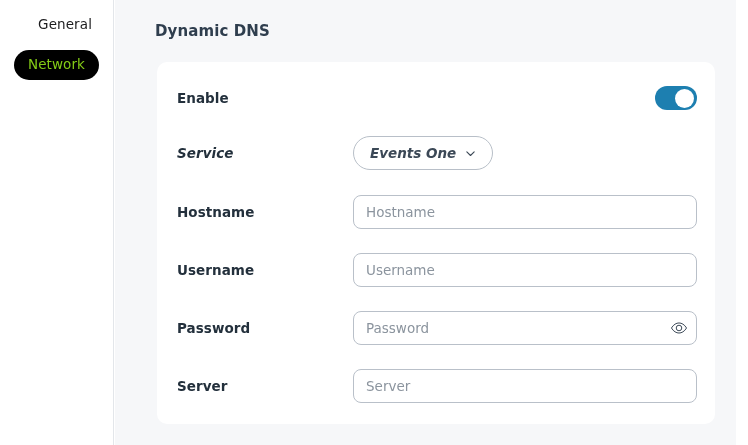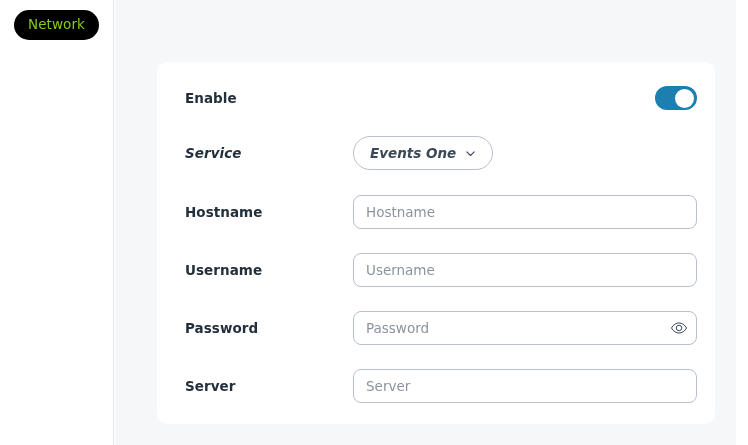--- a/index.html
+++ b/index.html
@@ -113,21 +113,21 @@
   .form-row {
     position: absolute;
     left: 0;
     width: 100%;
     height: 34px;
     display: flex;
     align-items: center;
   }
   .row-label {
     position: absolute;
-    left: 28px;
+    left: 20px;
     font-size: 13.5px;
     font-weight: bold;
     color: #23303c;
     letter-spacing: 0.05px;
     white-space: nowrap;
     text-align: center;
   }
   .row-control {
     position: absolute;
     left: 196px;
@@ -232,34 +232,38 @@
   .eye-btn svg { display: block; }
 </style>
 </head>
 <body>
 
 <div class="app">
 
   <div class="sidebar">
     <div class="nav-list">
 
+      <div class="nav-item">
+        <span class="nav-label">General</span>
+      </div>
 
       <div class="nav-item active">
         <span class="pill">
           <span class="nav-label">Network</span>
         </span>
       </div>
 
 
 
     </div>
   </div>
 
   <div class="panel">
 
+    <div class="panel-title">Dynamic DNS</div>
 
     <div class="card">
       <div class="form-rows">
 
         <div class="form-row r0">
           <span class="row-label">Enable</span>
           <div class="toggle">
             <div class="knob"></div>
           </div>
         </div>

